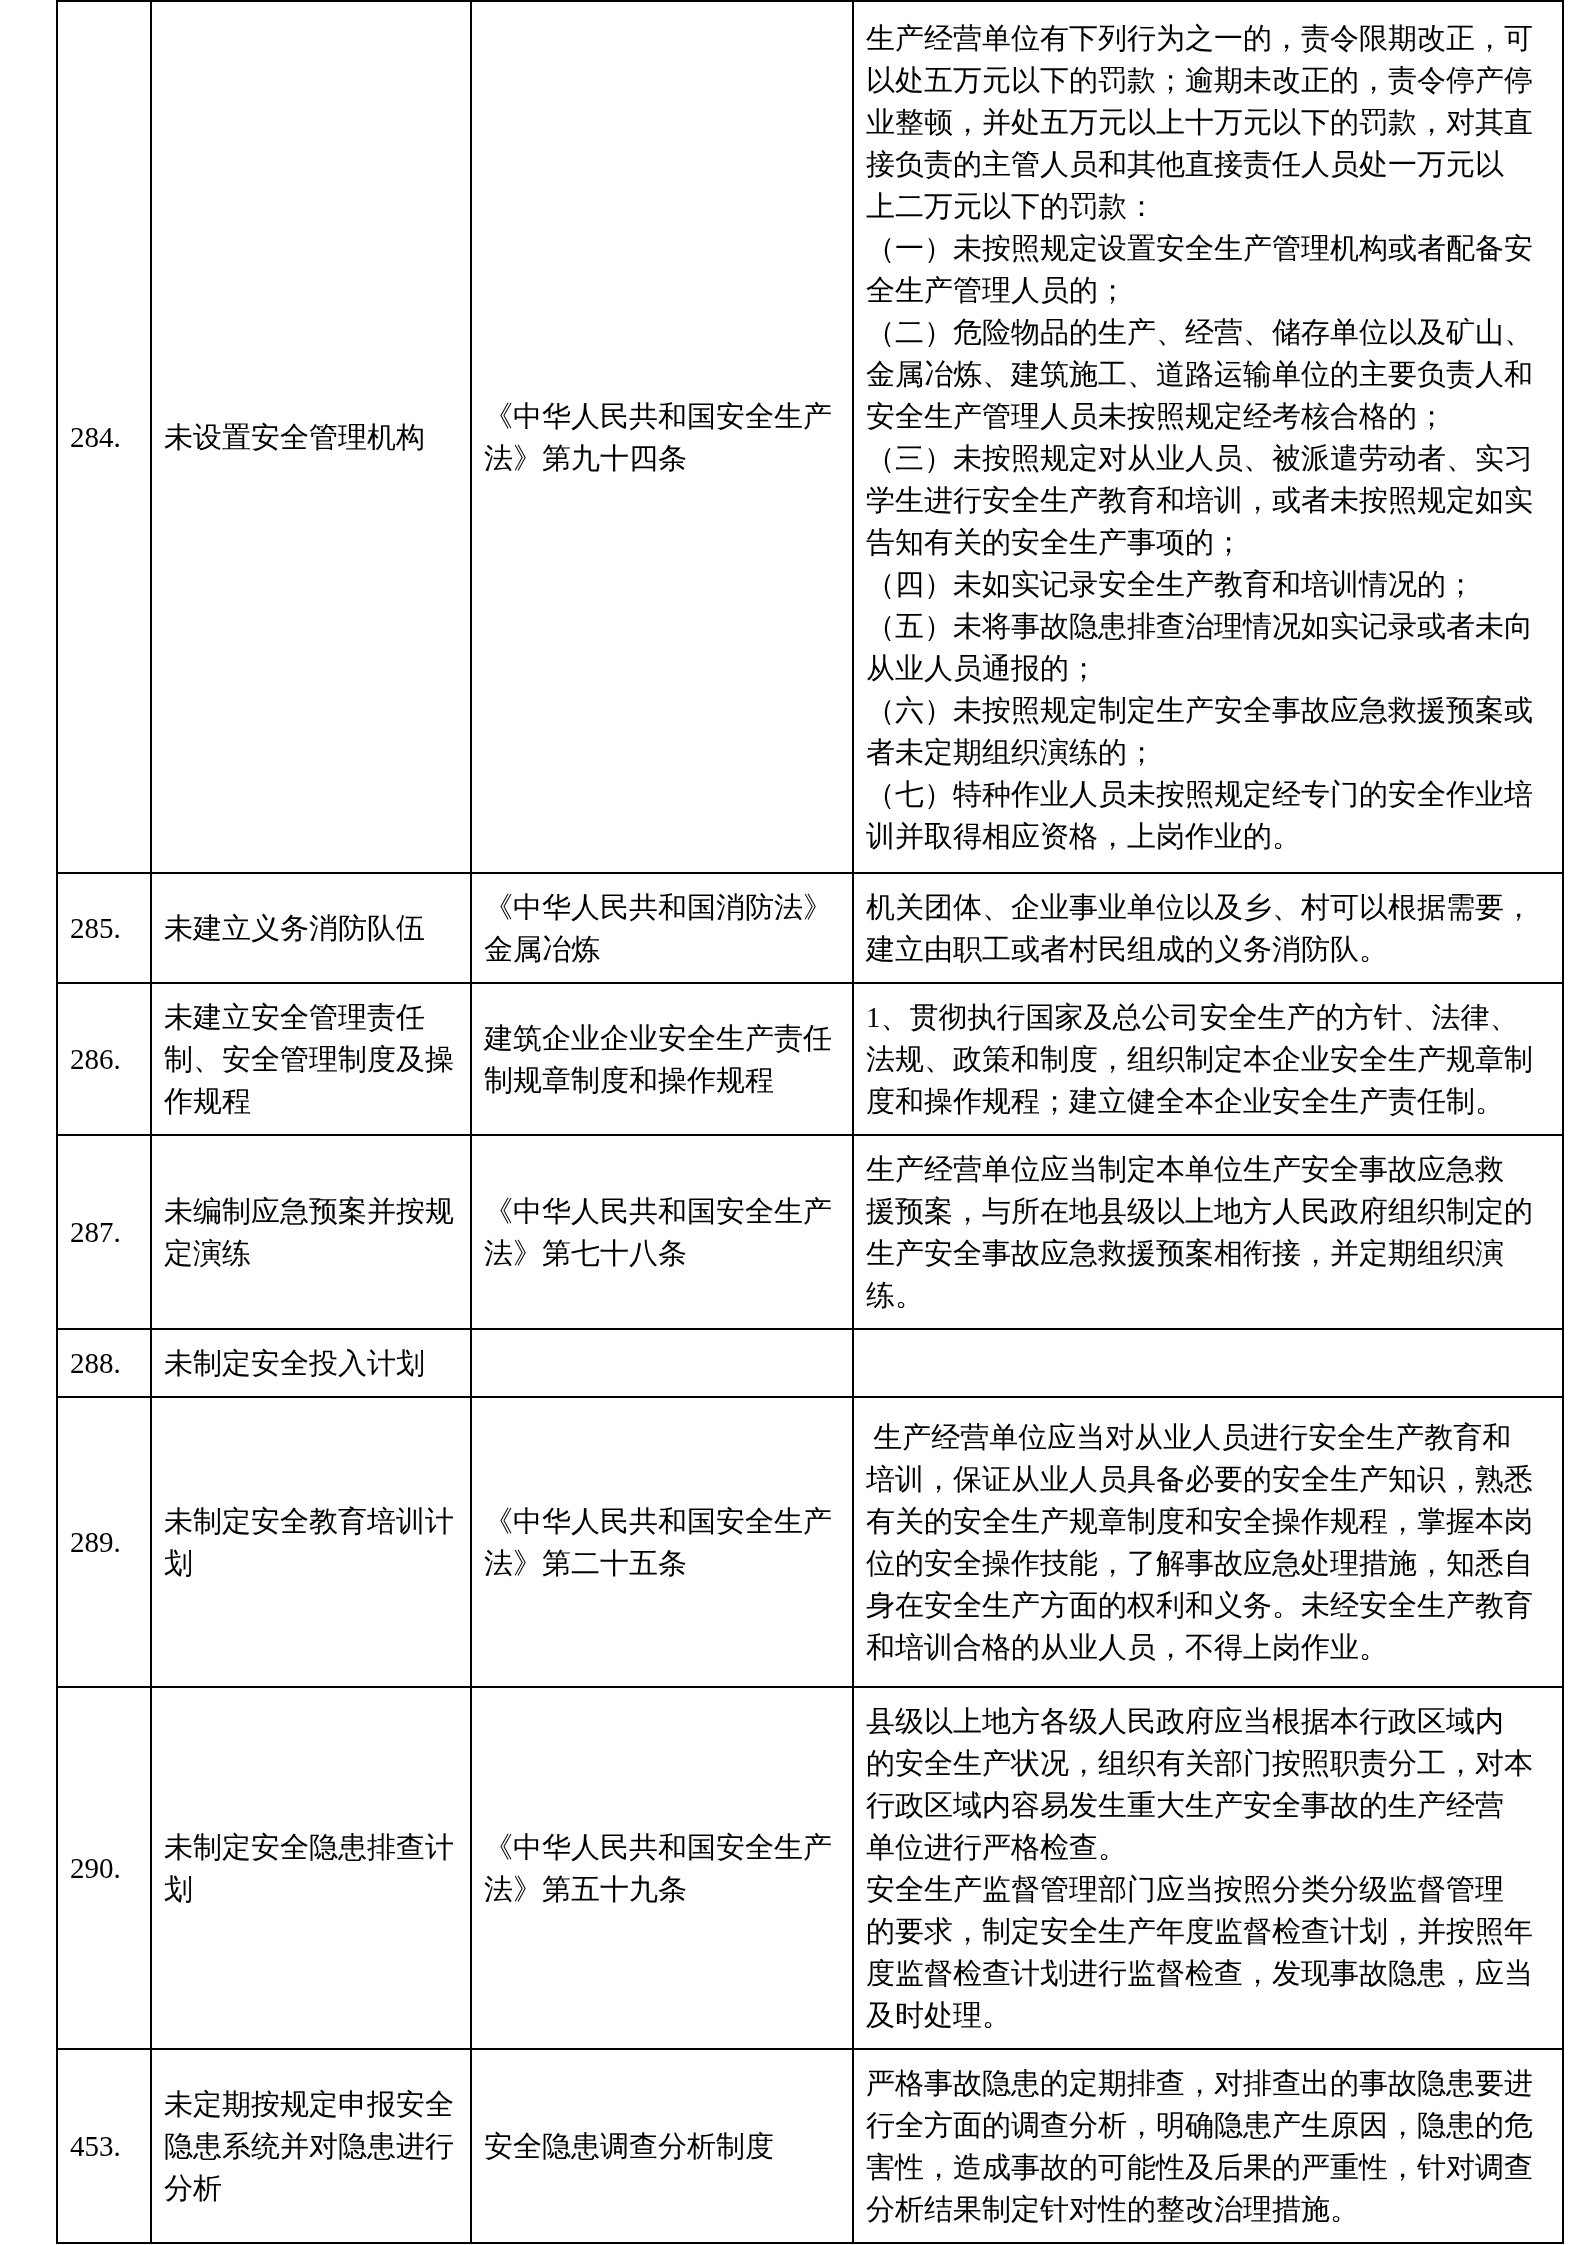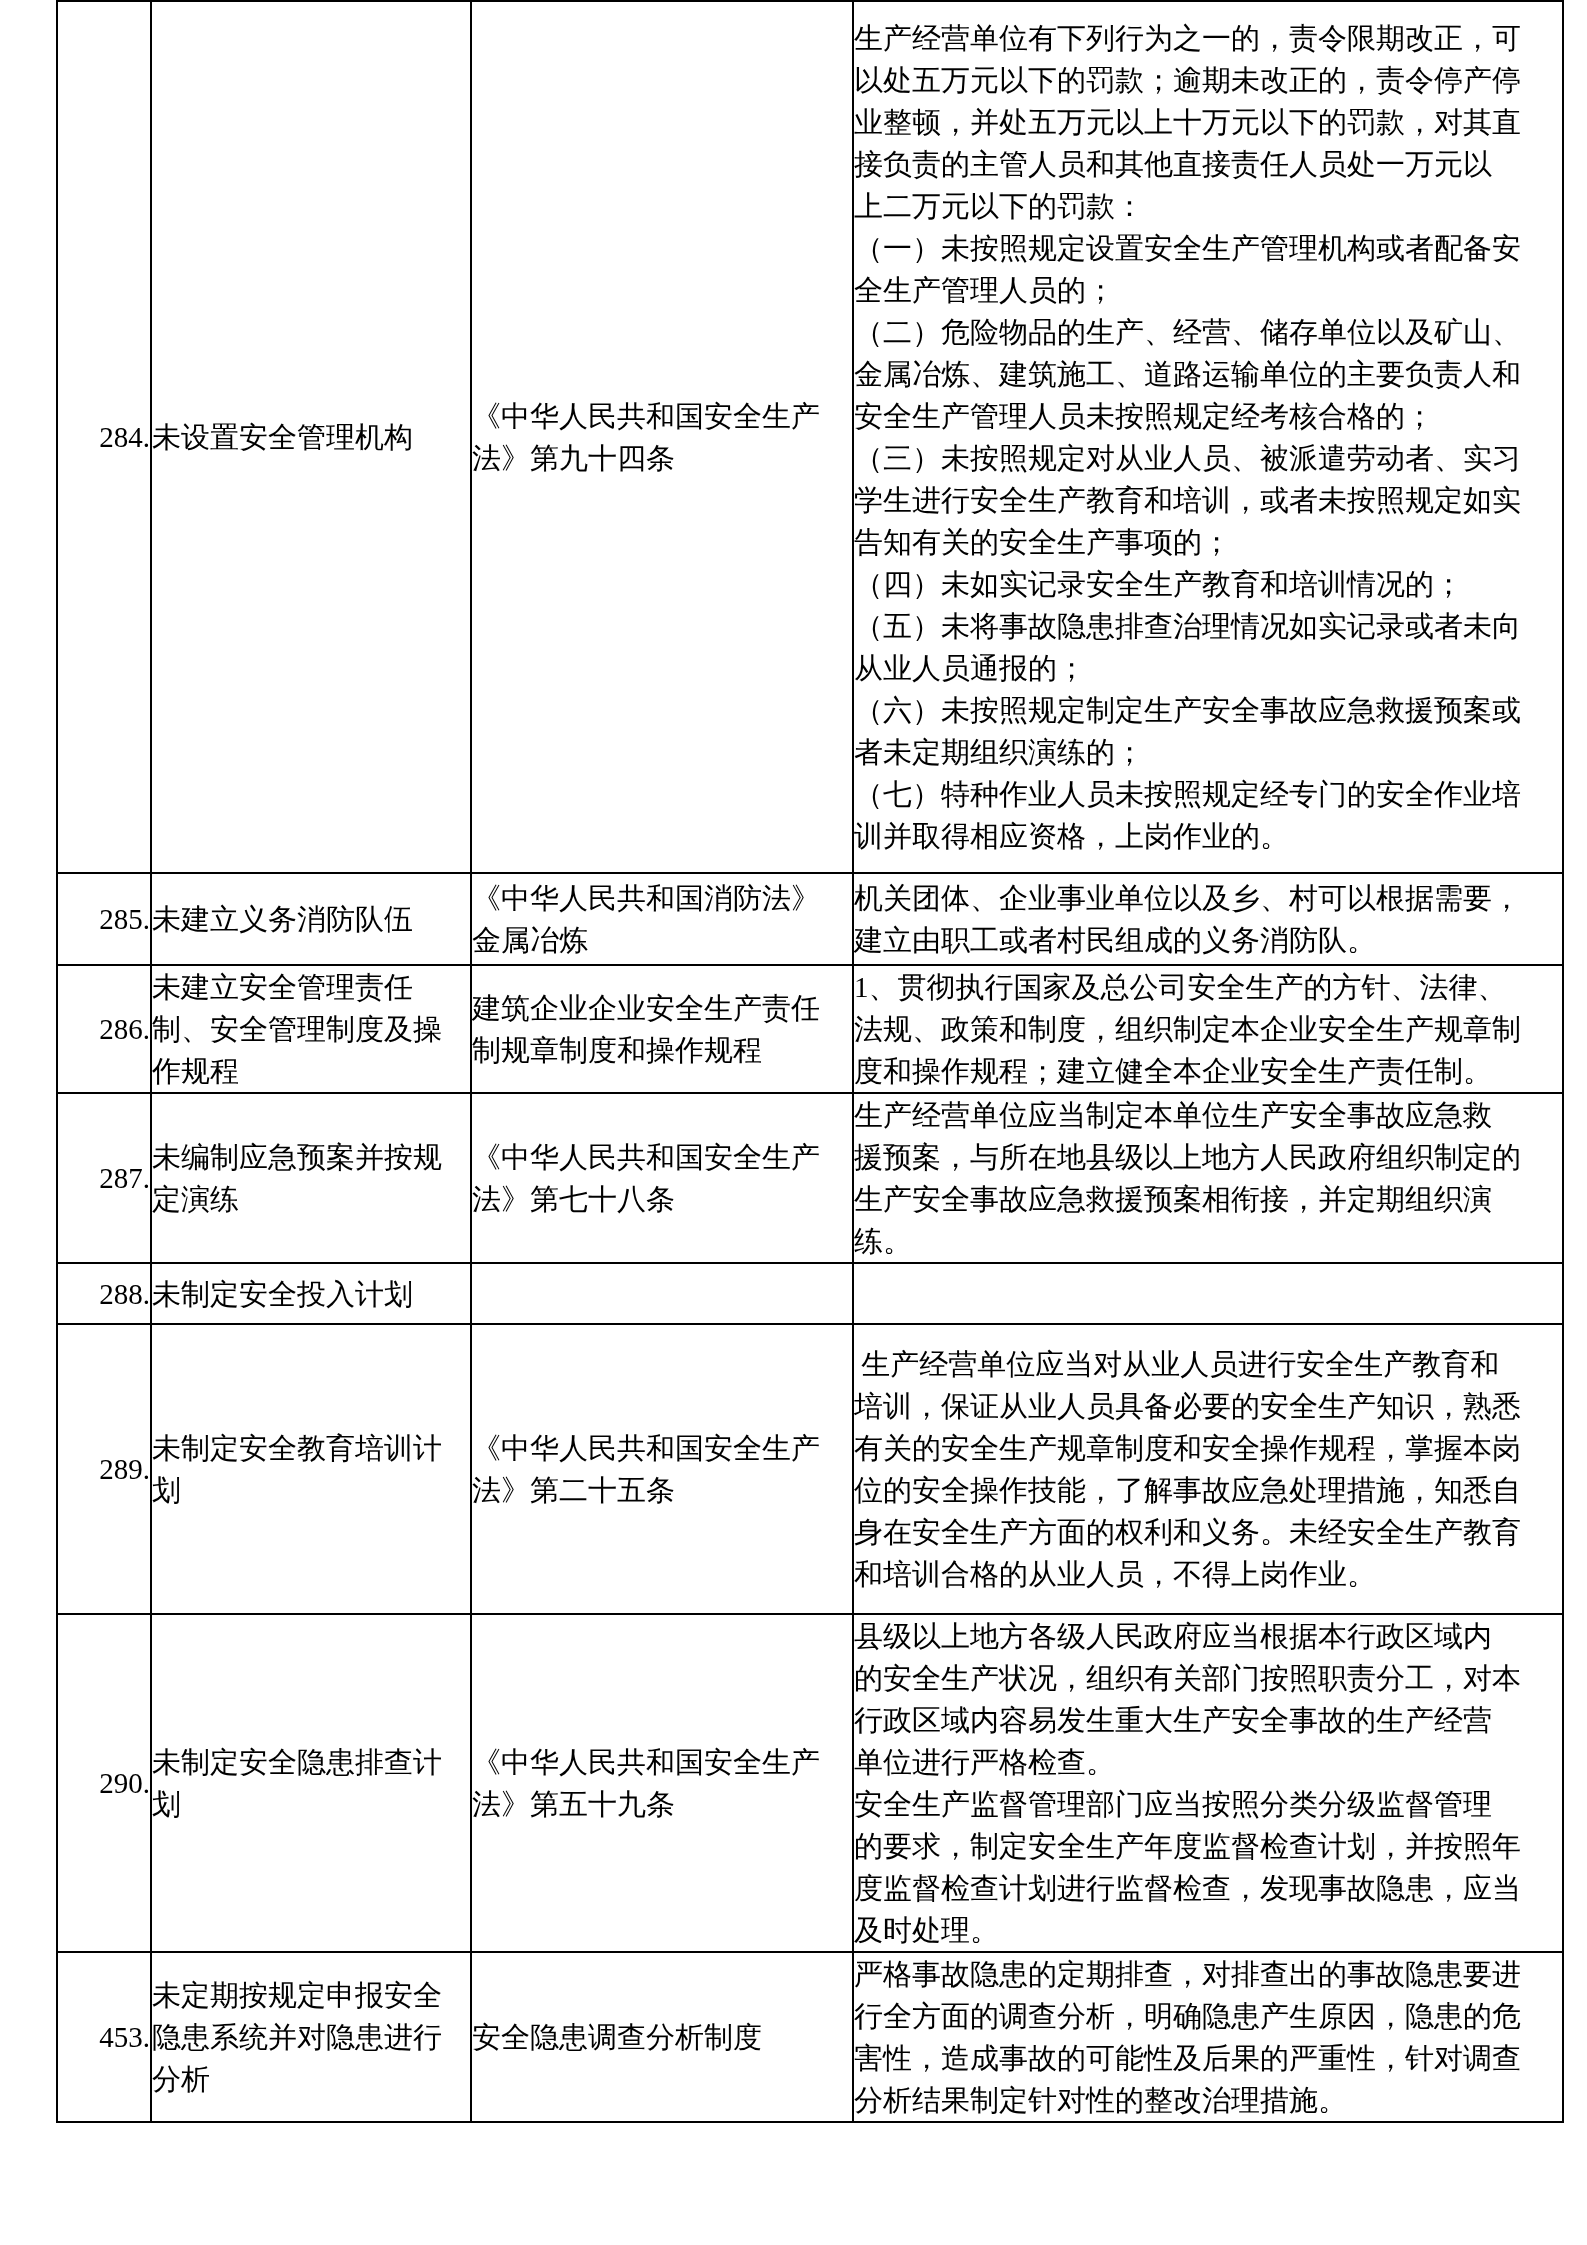--- a/index.html
+++ b/index.html
@@ -24,24 +24,24 @@
     table-layout: fixed;
     width: 1506px;
   }
   table.reg-table td {
     border: 2px solid #000000;
     vertical-align: middle;
     font-size: 29px;
     line-height: 42px;
     white-space: pre;
     overflow: visible;
-    padding: 0;
+    padding: 12px;
   }
   td.cell-no {
-    text-align: right;
+    text-align: left;
     padding: 0 2px;
   }
   td.cell-violation {
     padding-left: 13px;
     padding-right: 4px;
   }
   td.cell-basis {
     padding-left: 13px;
     padding-right: 4px;
   }

